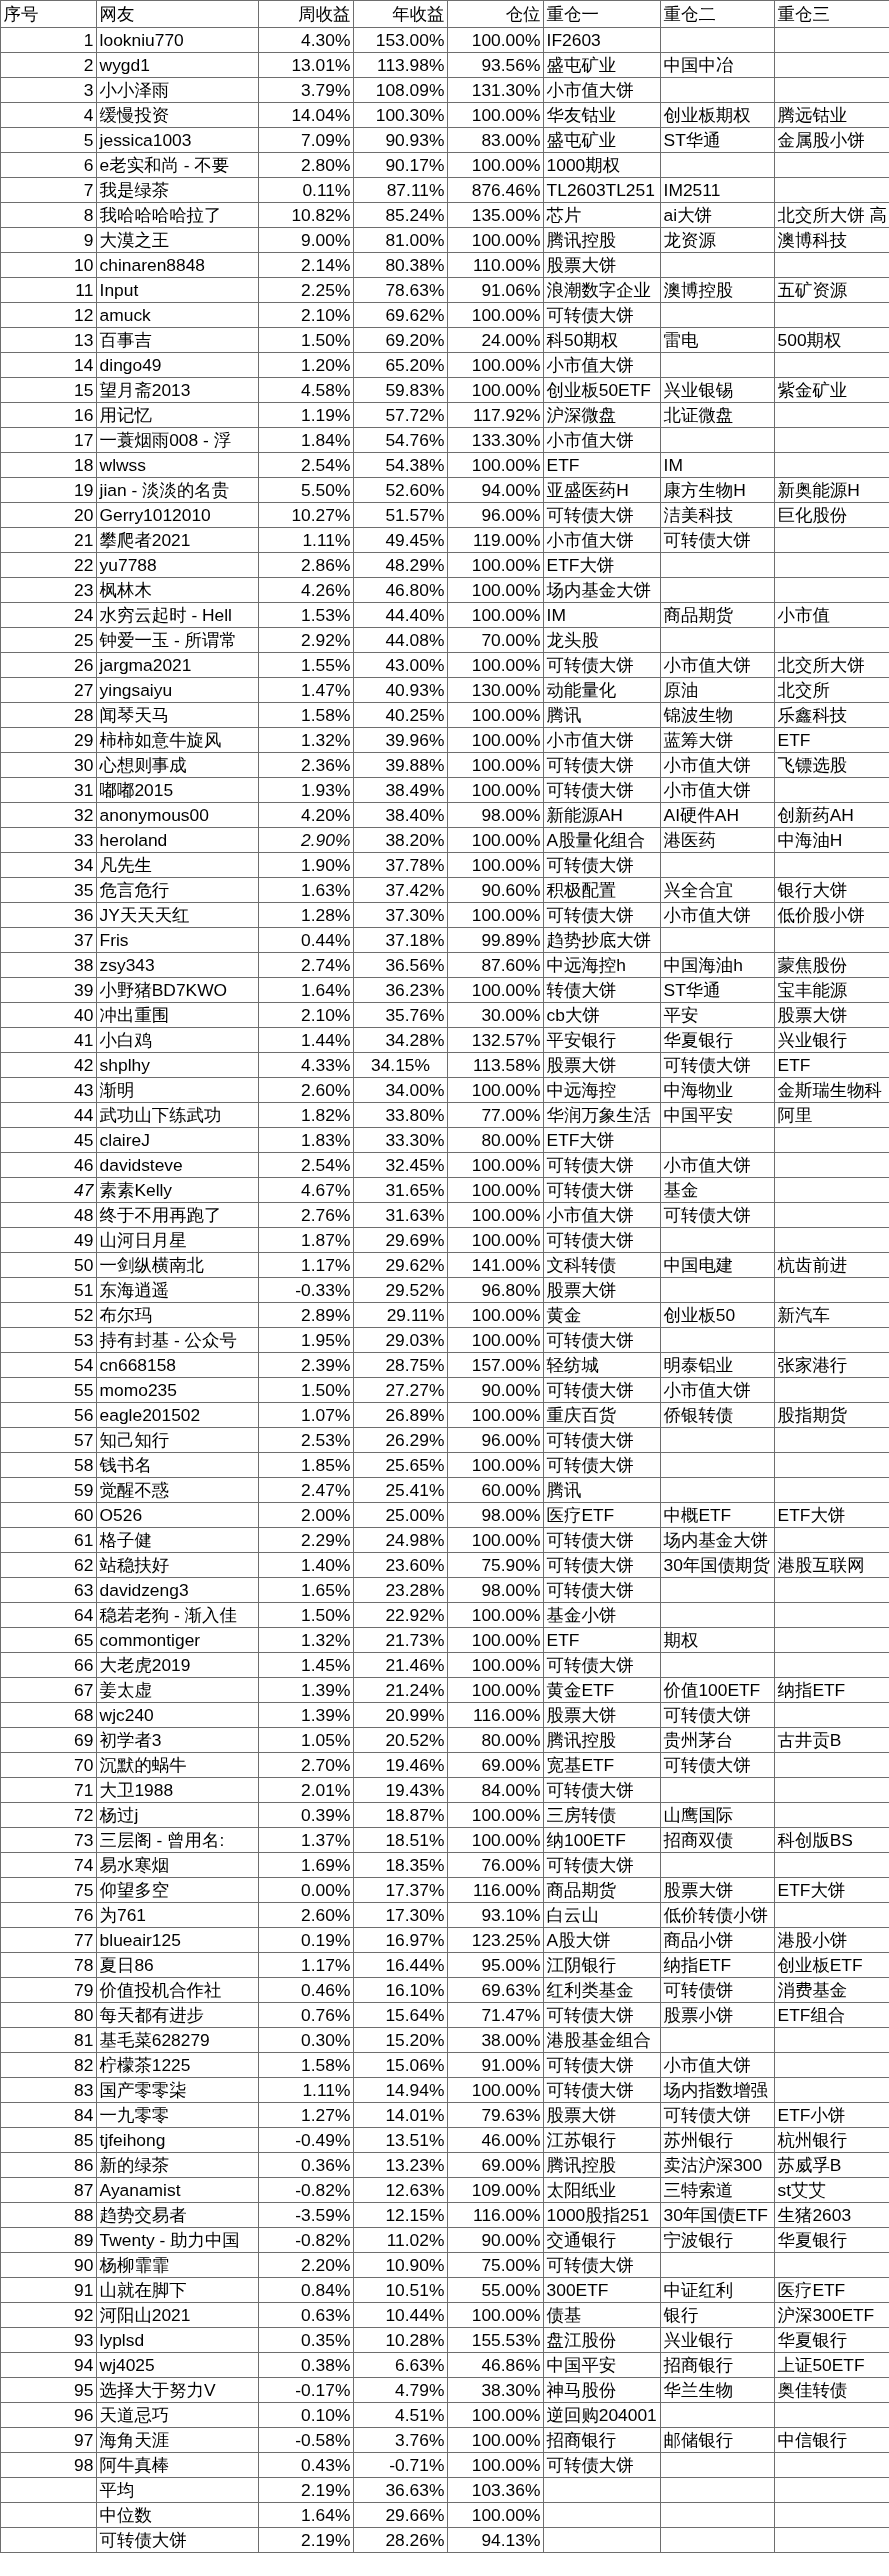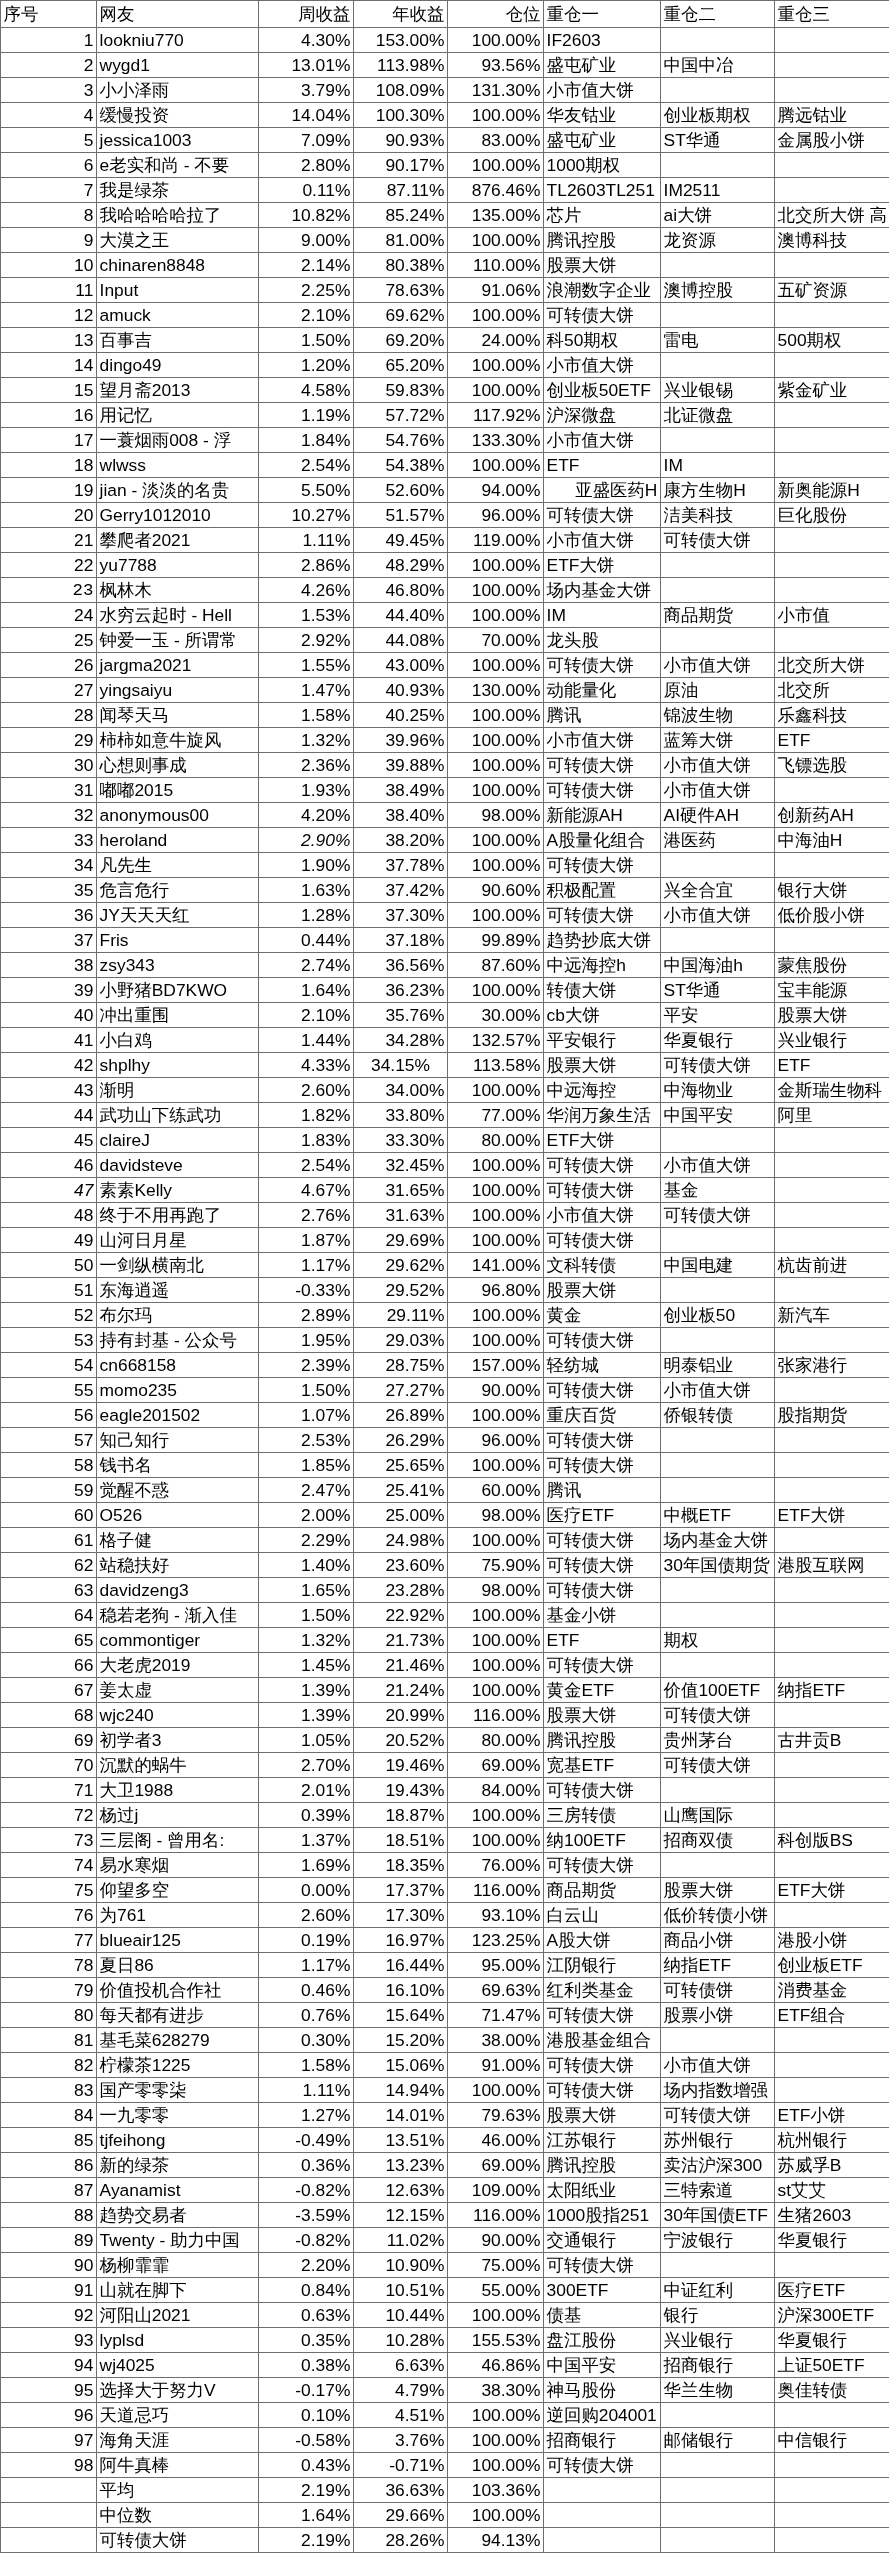--- a/index.html
+++ b/index.html
@@ -243,21 +243,21 @@
           <td class="c5" style="border-color: rgb(110, 110, 110);">ETF</td>
           <td class="c6" style="border-color: rgb(110, 110, 110);">IM</td>
           <td class="c7" style="border-color: rgb(110, 110, 110);"></td>
         </tr>
         <tr>
           <td class="c0" style="border-color: rgb(110, 110, 110);">19</td>
           <td class="c1" style="border-color: rgb(110, 110, 110);">jian - 淡淡的名贵</td>
           <td class="c2" style="border-color: rgb(110, 110, 110);">5.50%</td>
           <td class="c3" style="border-color: rgb(110, 110, 110);">52.60%</td>
           <td class="c4" style="border-color: rgb(110, 110, 110);">94.00%</td>
-          <td class="c5" style="border-color: rgb(110, 110, 110); text-align: right;">亚盛医药H</td>
+          <td class="c5" style="border-color: rgb(110, 110, 110);">亚盛医药H</td>
           <td class="c6" style="border-color: rgb(110, 110, 110);">康方生物H</td>
           <td class="c7" style="border-color: rgb(110, 110, 110);">新奥能源H</td>
         </tr>
         <tr>
           <td class="c0" style="border-color: rgb(110, 110, 110);">20</td>
           <td class="c1" style="border-color: rgb(110, 110, 110);">Gerry1012010</td>
           <td class="c2" style="border-color: rgb(110, 110, 110);">10.27%</td>
           <td class="c3" style="border-color: rgb(110, 110, 110);">51.57%</td>
           <td class="c4" style="border-color: rgb(110, 110, 110);">96.00%</td>
           <td class="c5" style="border-color: rgb(110, 110, 110);">可转债大饼</td>
@@ -278,21 +278,21 @@
           <td class="c0" style="border-color: rgb(110, 110, 110);">22</td>
           <td class="c1" style="border-color: rgb(110, 110, 110);">yu7788</td>
           <td class="c2" style="border-color: rgb(110, 110, 110);">2.86%</td>
           <td class="c3" style="border-color: rgb(110, 110, 110);">48.29%</td>
           <td class="c4" style="border-color: rgb(110, 110, 110);">100.00%</td>
           <td class="c5" style="border-color: rgb(110, 110, 110);">ETF大饼</td>
           <td class="c6" style="border-color: rgb(110, 110, 110);"></td>
           <td class="c7" style="border-color: rgb(110, 110, 110);"></td>
         </tr>
         <tr>
-          <td class="c0" style="border-color: rgb(110, 110, 110); font-family: Liberation Mono, monospace;">23</td>
+          <td class="c0" style="border-color: rgb(110, 110, 110);">23</td>
           <td class="c1" style="border-color: rgb(110, 110, 110);">枫林木</td>
           <td class="c2" style="border-color: rgb(110, 110, 110);">4.26%</td>
           <td class="c3" style="border-color: rgb(110, 110, 110);">46.80%</td>
           <td class="c4" style="border-color: rgb(110, 110, 110);">100.00%</td>
           <td class="c5" style="border-color: rgb(110, 110, 110);">场内基金大饼</td>
           <td class="c6" style="border-color: rgb(110, 110, 110);"></td>
           <td class="c7" style="border-color: rgb(110, 110, 110);"></td>
         </tr>
         <tr>
           <td class="c0" style="border-color: rgb(110, 110, 110);">24</td>

